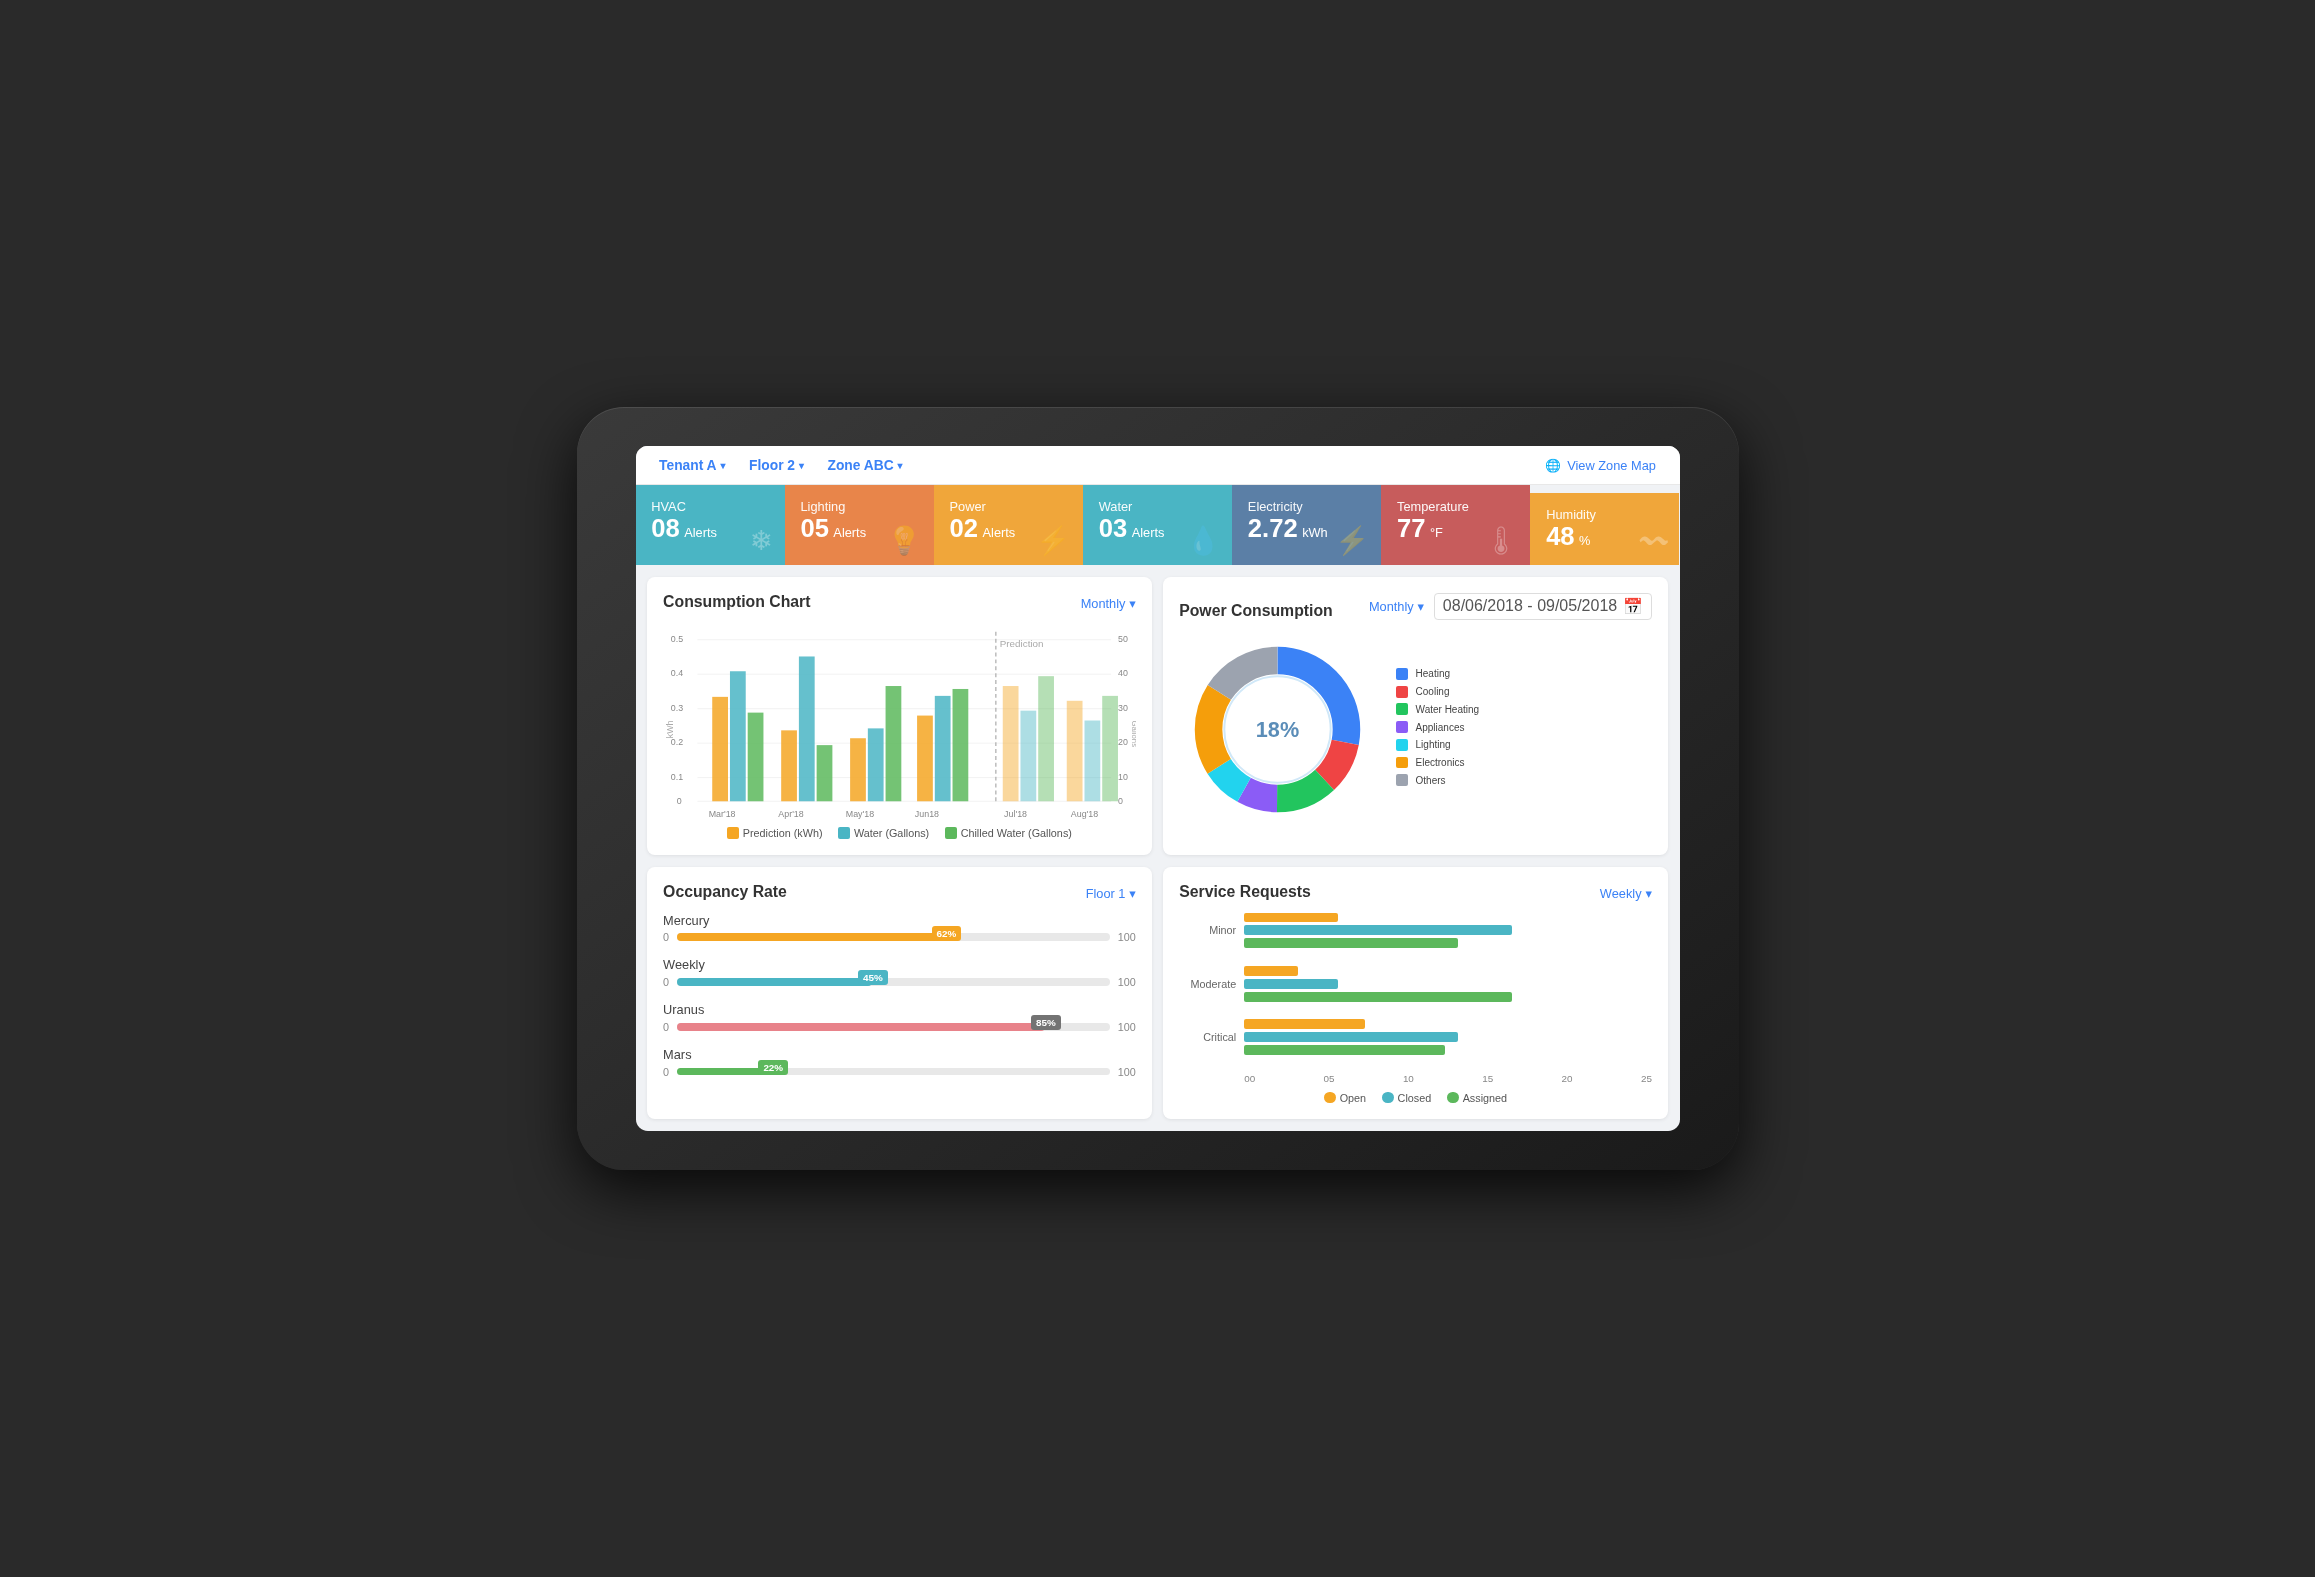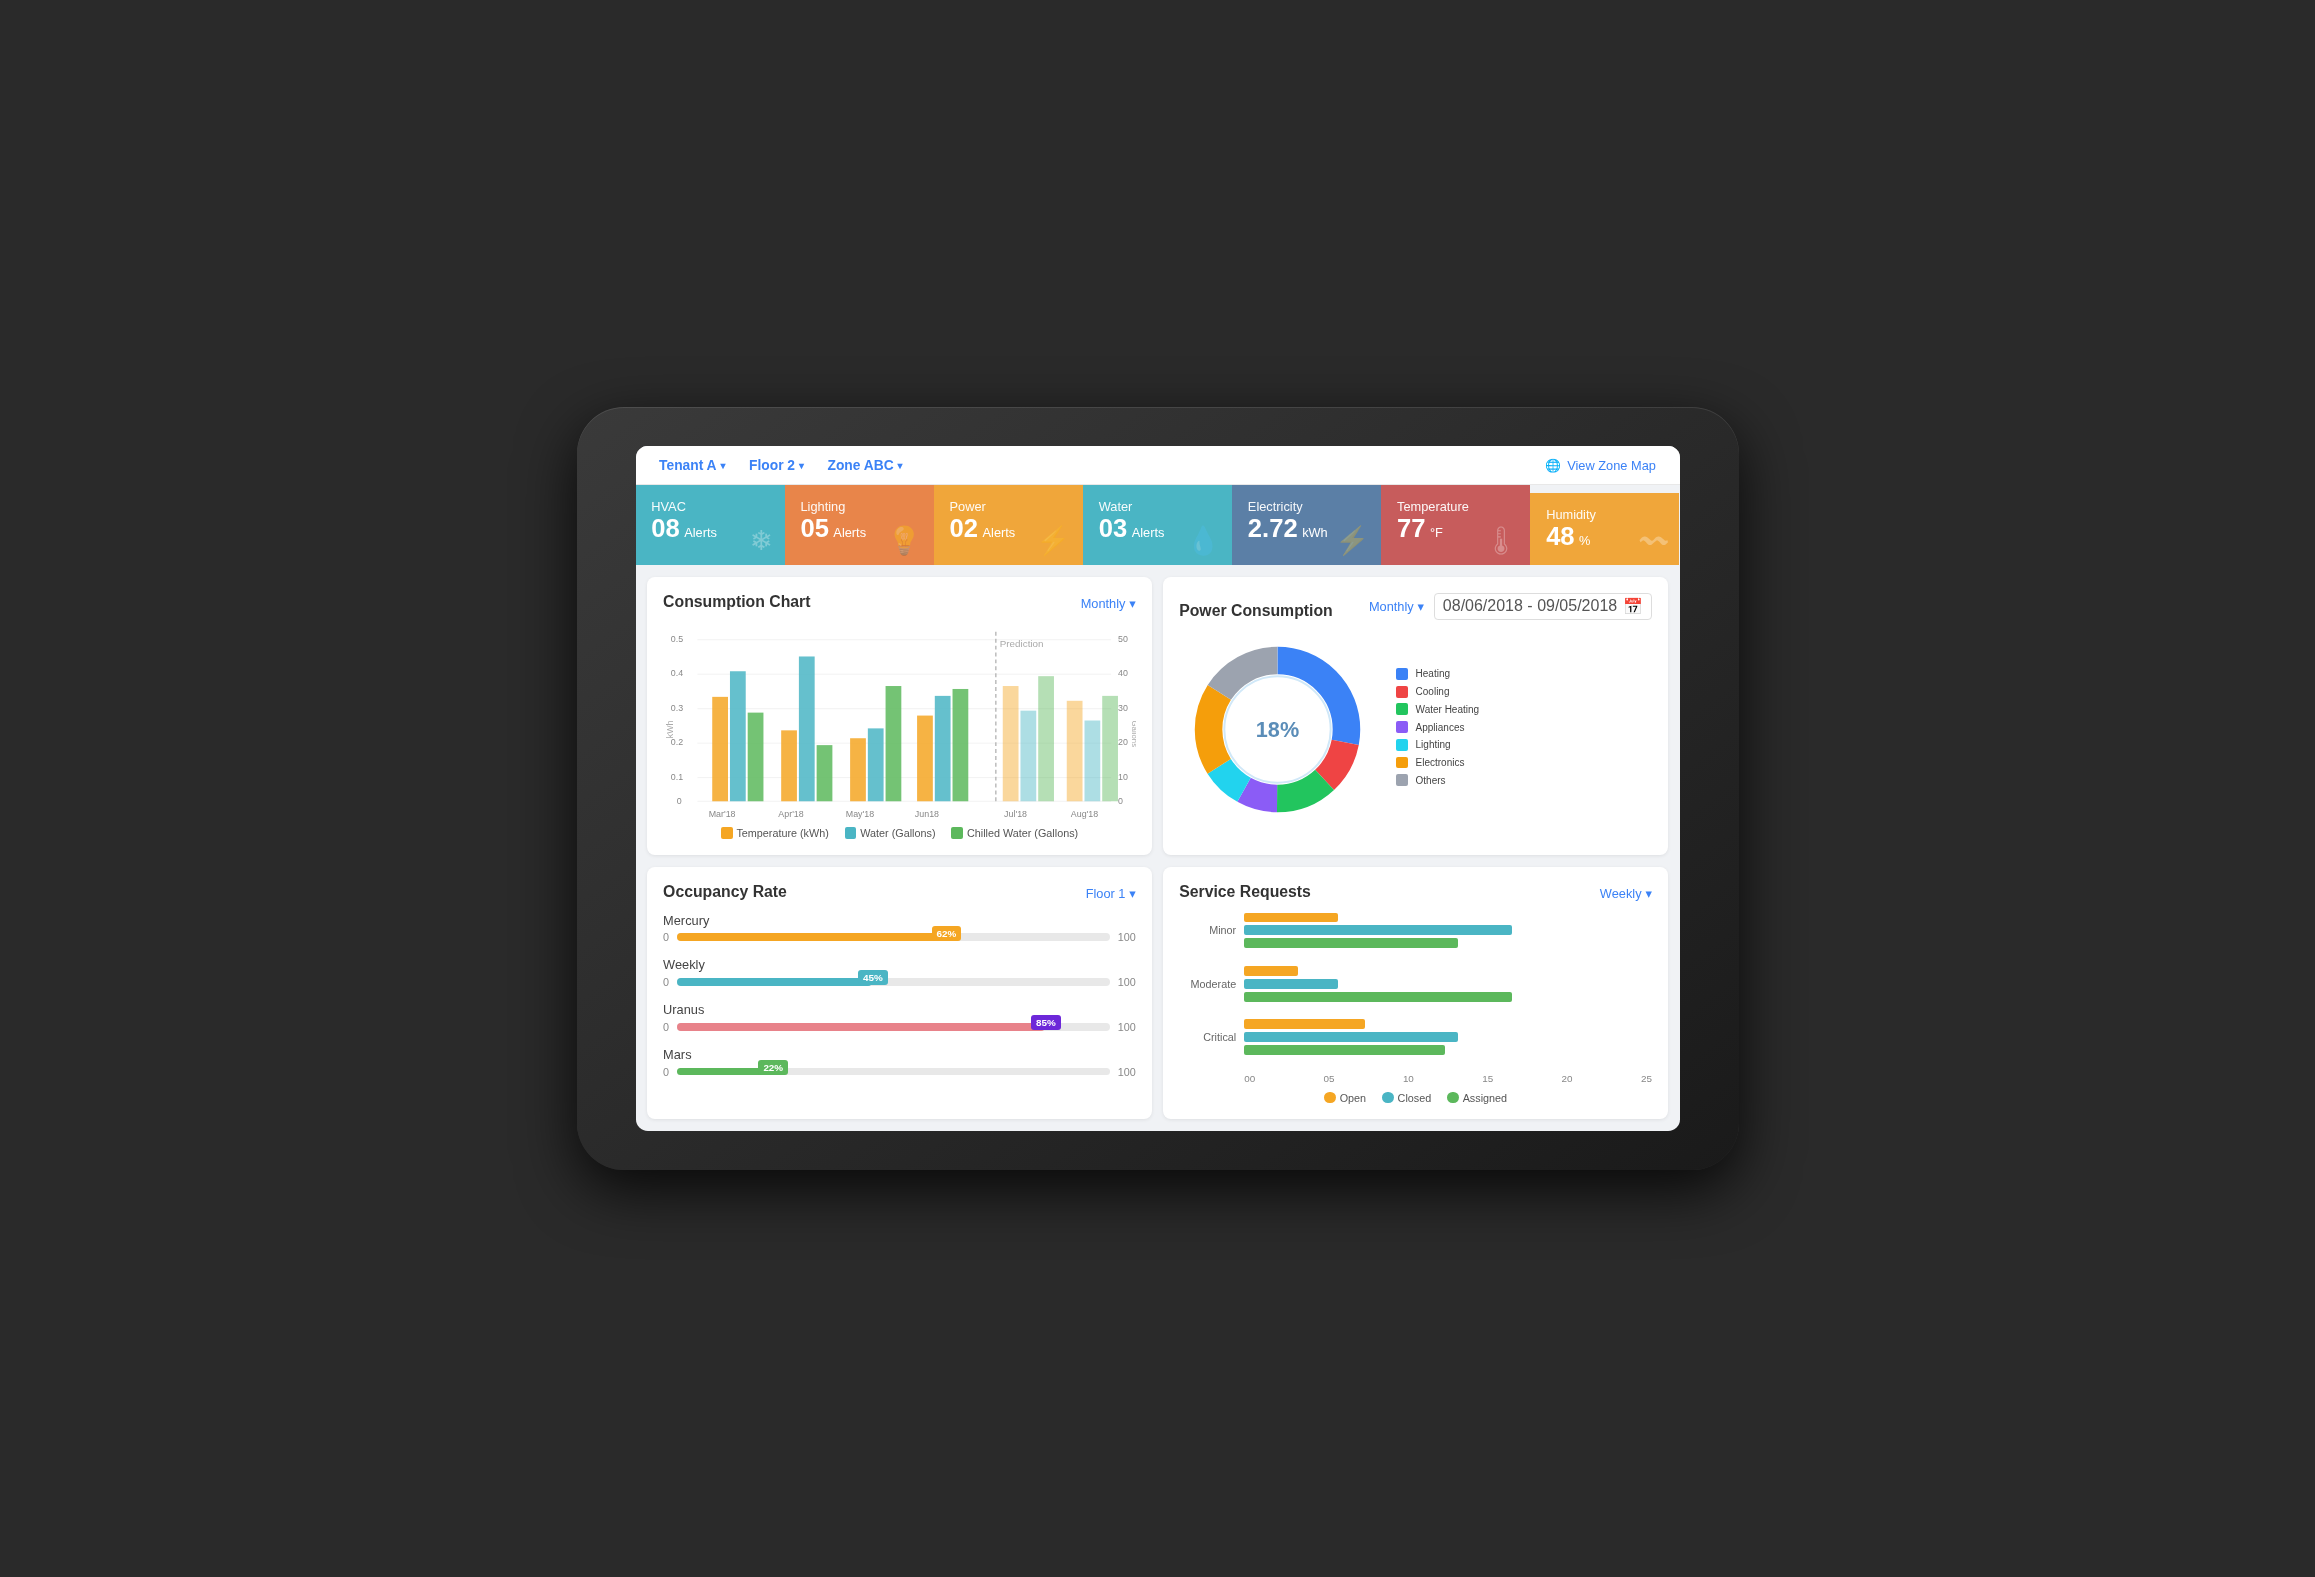--- a/index.html
+++ b/index.html
@@ -411,21 +411,21 @@
             <text x="130" y="198" font-size="9" fill="#888" text-anchor="middle">Apr'18</text>
             <text x="200" y="198" font-size="9" fill="#888" text-anchor="middle">May'18</text>
             <text x="268" y="198" font-size="9" fill="#888" text-anchor="middle">Jun18</text>
             <text x="358" y="198" font-size="9" fill="#888" text-anchor="middle">Jul'18</text>
             <text x="428" y="198" font-size="9" fill="#888" text-anchor="middle">Aug'18</text>
           </svg>
         </div>
         <div class="chart-legend">
           <div class="legend-item">
             <div class="legend-dot" style="background:#f5a623"></div>
-            <span>Temperature (kWh)</span>
+            <span>Prediction (kWh)</span>
           </div>
           <div class="legend-item">
             <div class="legend-dot" style="background:#4ab5c4"></div>
             <span>Water (Gallons)</span>
           </div>
           <div class="legend-item">
             <div class="legend-dot" style="background:#5cb85c"></div>
             <span>Chilled Water (Gallons)</span>
           </div>
         </div>
@@ -535,21 +535,21 @@
       </div>
       <span>100</span>
     </div>
   </div>
             <div class="occupancy-room">
     <div class="room-name">Uranus</div>
     <div class="progress-row">
       <span>0</span>
       <div class="progress-bar-bg">
         <div class="progress-bar-fill" style="width:85%;background:#e8828a">
-          <span class="progress-badge" style="background:#6d28d9">85%</span>
+          <span class="progress-badge" style="background:#737373">85%</span>
         </div>
       </div>
       <span>100</span>
     </div>
   </div>
             <div class="occupancy-room">
     <div class="room-name">Mars</div>
     <div class="progress-row">
       <span>0</span>
       <div class="progress-bar-bg">

